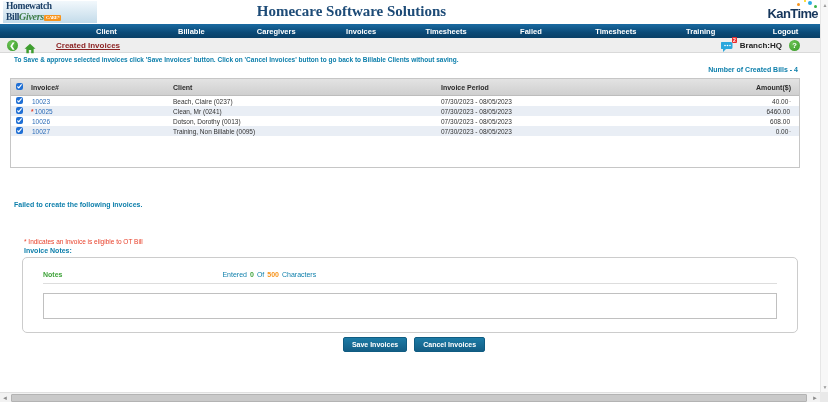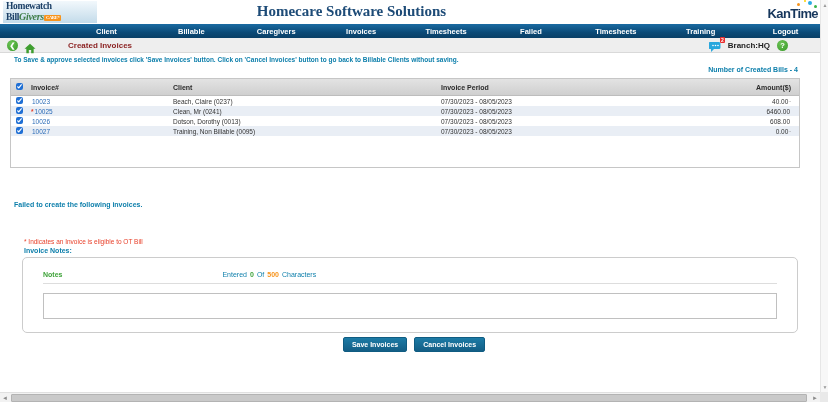--- a/index.html
+++ b/index.html
@@ -37,22 +37,22 @@
 
   
   .subheader { position:absolute; top:38px; left:0; width:828px; height:15px;
                background:#eeeeee; border-bottom:1px solid #d9d9d9;
                display:flex; align-items:center; }
   .circle-btn { width:11px; height:11px; border-radius:50%;
                 background:radial-gradient(circle at 35% 30%, #6cc255, #379a27);
                 color:#fff; font-size:7px; font-weight:bold; line-height:11px; text-align:center;
                 margin-left:7px; cursor:pointer; }
   .home-btn { width:12px; height:11px; margin-left:6px; cursor:pointer; }
-  .page-title { margin-left:32px; font-size:8px; font-weight:bold; color:#8a1f1f; }
-  .sub-right { margin-left:auto; margin-right:40px; display:flex; align-items:center; gap:3px; }
+  .page-title { margin-left:20px; font-size:8px; font-weight:bold; color:#8a1f1f;text-decoration:underline; }
+  .sub-right { margin-left:auto; margin-right:28px; display:flex; align-items:center; gap:3px; }
   .chat-wrap { position:relative; width:16px; height:12px; cursor:pointer; }
   .chat-badge { position:absolute; top:-2px; right:0; background:#e82c2c; color:#fff;
                 font-size:5px; font-weight:bold; padding:0 1px; border-radius:1px; line-height:6px; }
   .branch { font-size:8px; font-weight:bold; color:#222; }
   .help-btn { width:11px; height:11px; border-radius:50%;
               background:radial-gradient(circle at 35% 30%, #6cc255, #379a27);
               color:#fff; font-size:7.5px; font-weight:bold; line-height:11px; text-align:center;
               margin-left:4px; cursor:pointer; }
 
   

